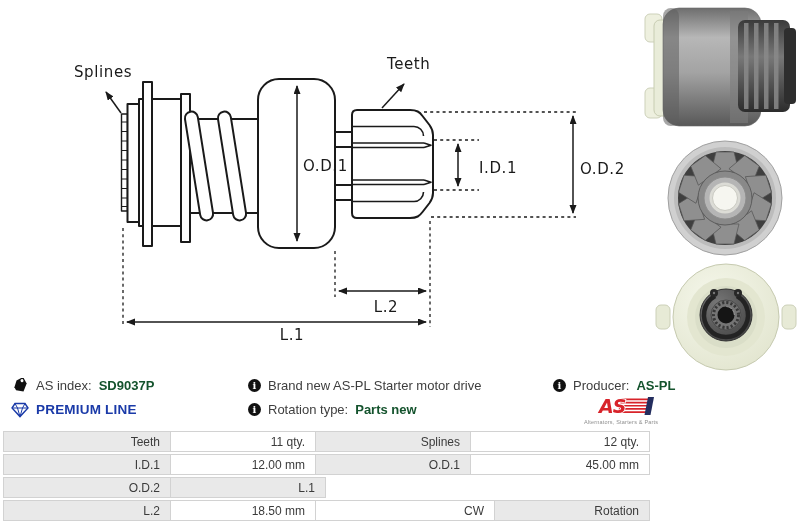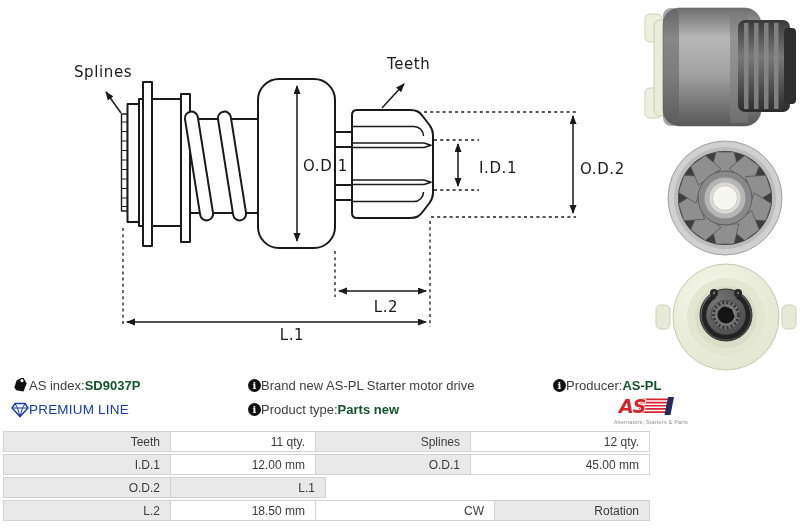--- a/index.html
+++ b/index.html
@@ -1,27 +1,27 @@
 <!DOCTYPE html>
 <html><head>
 <meta charset="utf-8">
 <style>
   html,body{margin:0;padding:0;background:#fff;}
   .stage{position:relative;width:800px;height:532px;background:#fff;overflow:hidden;
          font-family:"Liberation Sans",sans-serif;}
   .abs{position:absolute;}
   
-  .info-row{position:absolute;display:flex;align-items:center;height:17px;
+  .info-row{position:absolute;display:flex;align-items:center;gap:7px;height:17px;
             font-size:13px;color:#3e3e3e;white-space:nowrap;}
   .info-row b{color:#14532d;}
   .iicon{width:13px;height:13px;border-radius:50%;background:#111;color:#fff;
          display:inline-flex;align-items:center;justify-content:center;
          font-size:10px;font-weight:bold;font-family:"DejaVu Serif",serif;flex:0 0 13px;}
-  .premium-label{font-weight:normal;color:#1a3aa8;letter-spacing:.2px;font-size:13.5px;}
-  .logo-box{position:absolute;left:604px;top:396px;width:84px;text-align:right;}
+  .premium-label{font-weight:bold;color:#1a3aa8;letter-spacing:.2px;font-size:13.5px;}
+  .logo-box{position:absolute;left:584px;top:396px;width:84px;text-align:left;}
   .logo-box svg{display:block;margin:0 auto;}
   .tagline{font-size:5.5px;color:#8e8e8e;letter-spacing:.2px;margin-top:1px;}
   
   .spec-table{position:absolute;left:3px;top:431px;width:648px;}
   .trow{display:flex;height:21px;margin-bottom:2px;}
   .tcell{box-sizing:border-box;border:1px solid #d2d2d2;display:flex;align-items:center;
          justify-content:flex-end;padding-right:10px;font-size:12px;color:#3b3b3b;}
   .tcell+.tcell{margin-left:-1px;}
   .tcell.label{background:#e9e9e9;}
   .tcell.value{background:#fff;}
@@ -215,21 +215,21 @@
     <span class="premium-label">PREMIUM LINE</span>
   </div>
 
   <div class="info-row" style="left:248px;top:377px">
     <span class="iicon">i</span>
     <span>Brand new AS-PL Starter motor drive</span>
   </div>
 
   <div class="info-row" style="left:248px;top:401px">
     <span class="iicon">i</span>
-    <span>Product type:</span>
+    <span>Rotation type:</span>
     <b>Parts new</b>
   </div>
 
   <div class="info-row" style="left:553px;top:377px">
     <span class="iicon">i</span>
     <span>Producer:</span>
     <b>AS-PL</b>
   </div>
 
   <div class="logo-box">

